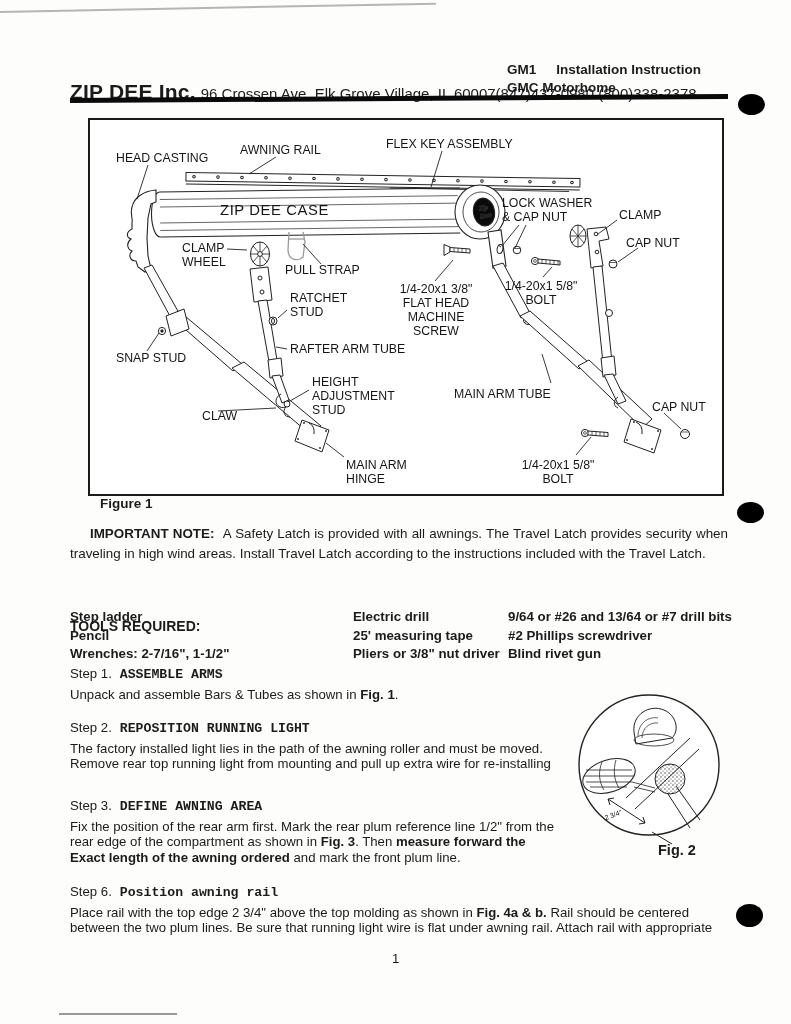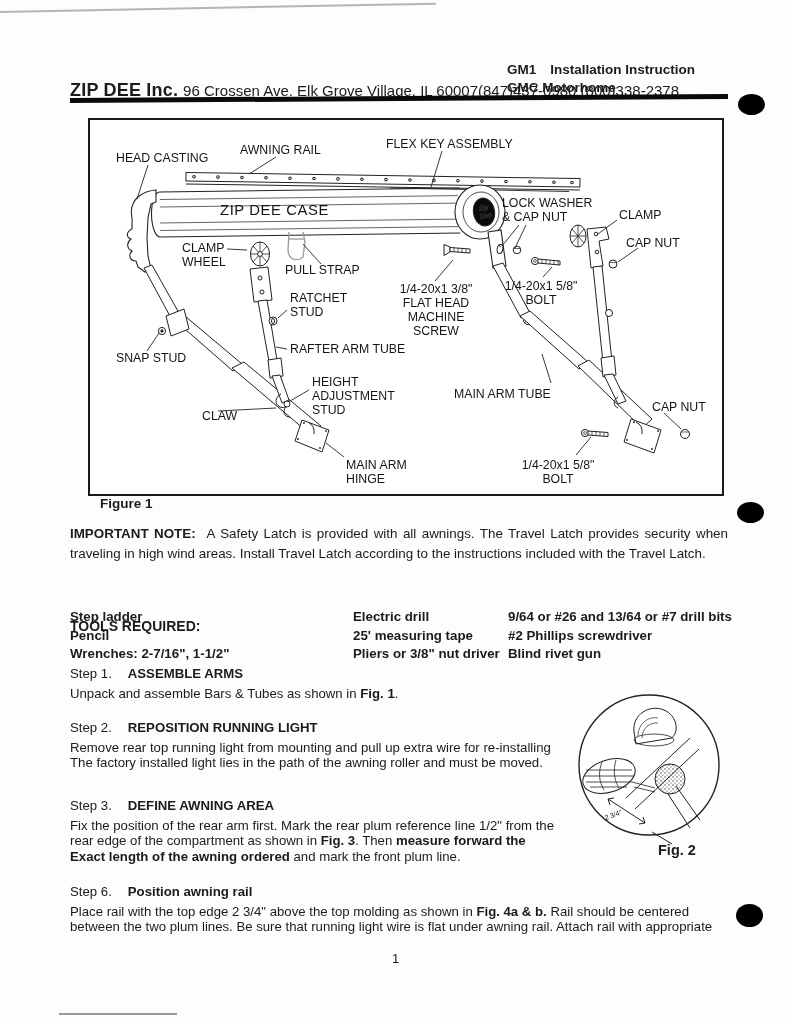--- a/index.html
+++ b/index.html
@@ -2,42 +2,42 @@
 <html><head>
 <meta charset="utf-8">
 <style>
   html,body{margin:0;padding:0;background:#e8e8e8;}
   .page{position:relative;width:791px;height:1024px;background:#fdfdfc;margin:0 auto;
         font-family:"Liberation Sans",sans-serif;color:#1b1b1b;overflow:hidden;}
   .abs{position:absolute;}
   .b{font-weight:bold;text-align:right;}
   
   .hdr-left{left:70px;top:80px;white-space:nowrap;}
-  .company{font-size:18px;font-weight:bold;letter-spacing:.2px;}
+  .company{font-size:21px;font-weight:bold;letter-spacing:.2px;}
   .address{font-size:15px;margin-left:5px;}
   .hdr-right{left:507px;top:61px;font-size:13.5px;font-weight:bold;line-height:18px;white-space:nowrap;}
-  .doccode{margin-right:14px;}
+  .doccode{margin-right:20px;}
   .rule-thick{left:70px;top:98px;width:658px;height:5px;background:#0a0a0a;transform:rotate(-0.35deg);transform-origin:left center;}
   .hole-dot{width:27px;height:21px;background:#000;border-radius:50%;}
   .scanline-top{left:0;top:11px;width:436px;height:2px;background:#b5b5b5;transform:rotate(-1.1deg);transform-origin:left center;}
   .scanline-bot{left:59px;top:1013px;width:118px;height:2px;background:#9a9a9a;}
   
   .figbox{left:88px;top:118px;width:632px;height:374px;border:2px solid #1a1a1a;background:#fff;}
   .figcap{left:100px;top:496px;font-size:13.5px;font-weight:bold;}
   
   .note{left:70px;top:524px;width:658px;font-size:13.4px;line-height:19.5px;}
-  .note .l1{text-align:justify;text-align-last:justify;}
+  .note .l1{text-align:justify;text-align-last:justify;margin-left:20px;}
   
   .tools-head{left:70px;top:618px;font-size:14px;font-weight:bold;}
   .tcol{top:608px;font-size:13.3px;line-height:18.5px;font-weight:bold;}
   .tcol1{left:70px;} .tcol2{left:335px;margin-left:18px;} .tcol3{left:508px;}
   
   .step{font-size:13.2px;line-height:15.6px;}
   .step-head{margin-bottom:4px;}
-  .step-head .title{font-weight:bold;margin-left:16px;}
+  .step-head .title{font-weight:bold;margin-left:8px;font-family:Liberation Mono, monospace;}
   .fig2cap{left:658px;top:842px;font-size:14.5px;font-weight:bold;}
   .pagenum{left:0;top:951px;width:791px;text-align:center;font-size:13px;}
   
   svg text{font-family:"Liberation Sans",sans-serif;fill:#151515;}
   .lbl{font-size:12.3px;}
   .lblc{font-size:12.3px;text-anchor:middle;}
   .caselbl{font-size:14.8px;letter-spacing:.6px;}
   .logotxt{font-size:6.3px;font-style:italic;fill:#fff;text-anchor:middle;}
   .dimtxt{font-size:7px;}
 </style>
@@ -323,22 +323,22 @@
     <div>Blind rivet gun</div>
   </div>
 
   <div class="abs step" style="left:70px;top:666px;width:560px;">
     <div class="step-head"><span>Step 1.</span><span class="title">ASSEMBLE ARMS</span></div>
     <div><span>Unpack and assemble Bars &amp; Tubes as shown in </span><span class="b">Fig. 1</span><span>.</span></div>
   </div>
 
   <div class="abs step" style="left:70px;top:720px;width:520px;">
     <div class="step-head"><span>Step 2.</span><span class="title">REPOSITION RUNNING LIGHT</span></div>
+    <div><span>The factory installed light lies in the path of the awning roller and must be moved.</span></div>
     <div><span>Remove rear top running light from mounting and pull up extra wire for re-installing</span></div>
-    <div><span>The factory installed light lies in the path of the awning roller and must be moved.</span></div>
   </div>
 
   <div class="abs step" style="left:70px;top:798px;width:520px;">
     <div class="step-head"><span>Step 3.</span><span class="title">DEFINE AWNING AREA</span></div>
     <div><span>Fix the position of the rear arm first. Mark the rear plum reference line 1/2" from the</span></div>
     <div><span>rear edge of the compartment as shown in </span><span class="b">Fig. 3</span><span>. Then </span><span class="b">measure forward the</span></div>
     <div><span class="b">Exact length of the awning ordered</span><span> and mark the front plum line.</span></div>
   </div>
 
   <div class="abs step" style="left:70px;top:884px;width:665px;">

